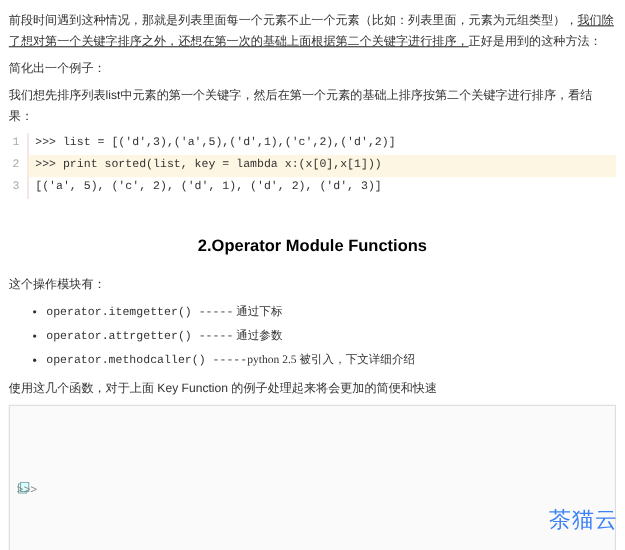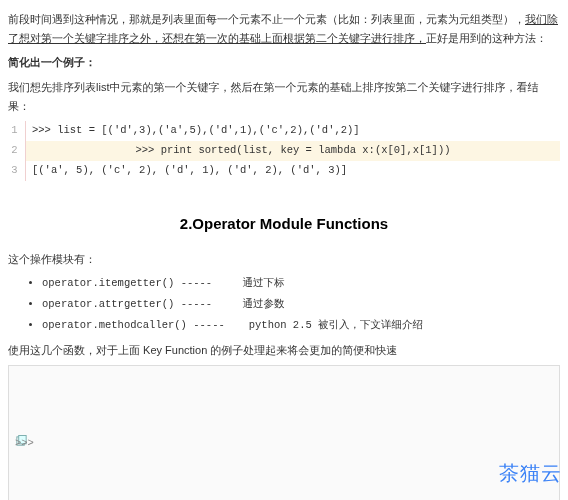--- a/index.html
+++ b/index.html
@@ -9,49 +9,49 @@
     font-family: "Microsoft YaHei", Arial, sans-serif;
     font-size: 11px;
     color: #333;
     background: #fff;
     width: 568px;
     line-height: 1.7;
   }
   .content { padding: 4px 8px 8px 8px; }
   p { margin: 6px 0; }
   .u { text-decoration: underline; }
-  .bold { font-weight: bold; }
+  .bold { font-weight: normal; }
   h2 {
     font-size: 15px;
     font-weight: bold;
     margin: 30px 0 14px 0;
     color: #000;
     text-align: center;
   }
   ul { margin: 6px 0 6px 0; padding-left: 34px; }
   li { margin: 3px 0; font-family: "Courier New", monospace; font-size: 10.5px; color:#333; }
-  li .cn { font-family: Liberation Mono, monospace; margin-left: 24px; }
+  li .cn { font-family: Liberation Serif, serif; }
 
   
   .code-block {
     margin: 6px 0 18px 0;
     font-family: "Courier New", monospace;
     font-size: 10.5px;
   }
   .code-line { display: flex; align-items: stretch; }
   .ln {
     width: 18px;
     text-align: center;
     color: #aaa;
     background: #fff;
     border-right: 1px solid #f0d0d0;
     padding: 1px 4px 1px 0;
     flex: 0 0 auto;
   }
-  .code-line.hl .code-txt { background: #fdf6e3; text-align: center; }
+  .code-line.hl .code-txt { background: #fdf6e3; }
   .code-txt {
     padding: 1px 6px;
     flex: 1 1 auto;
     white-space: pre;
     color: #333;
   }
 
   
   .shell-block {
     border: 1px solid #ddd;

